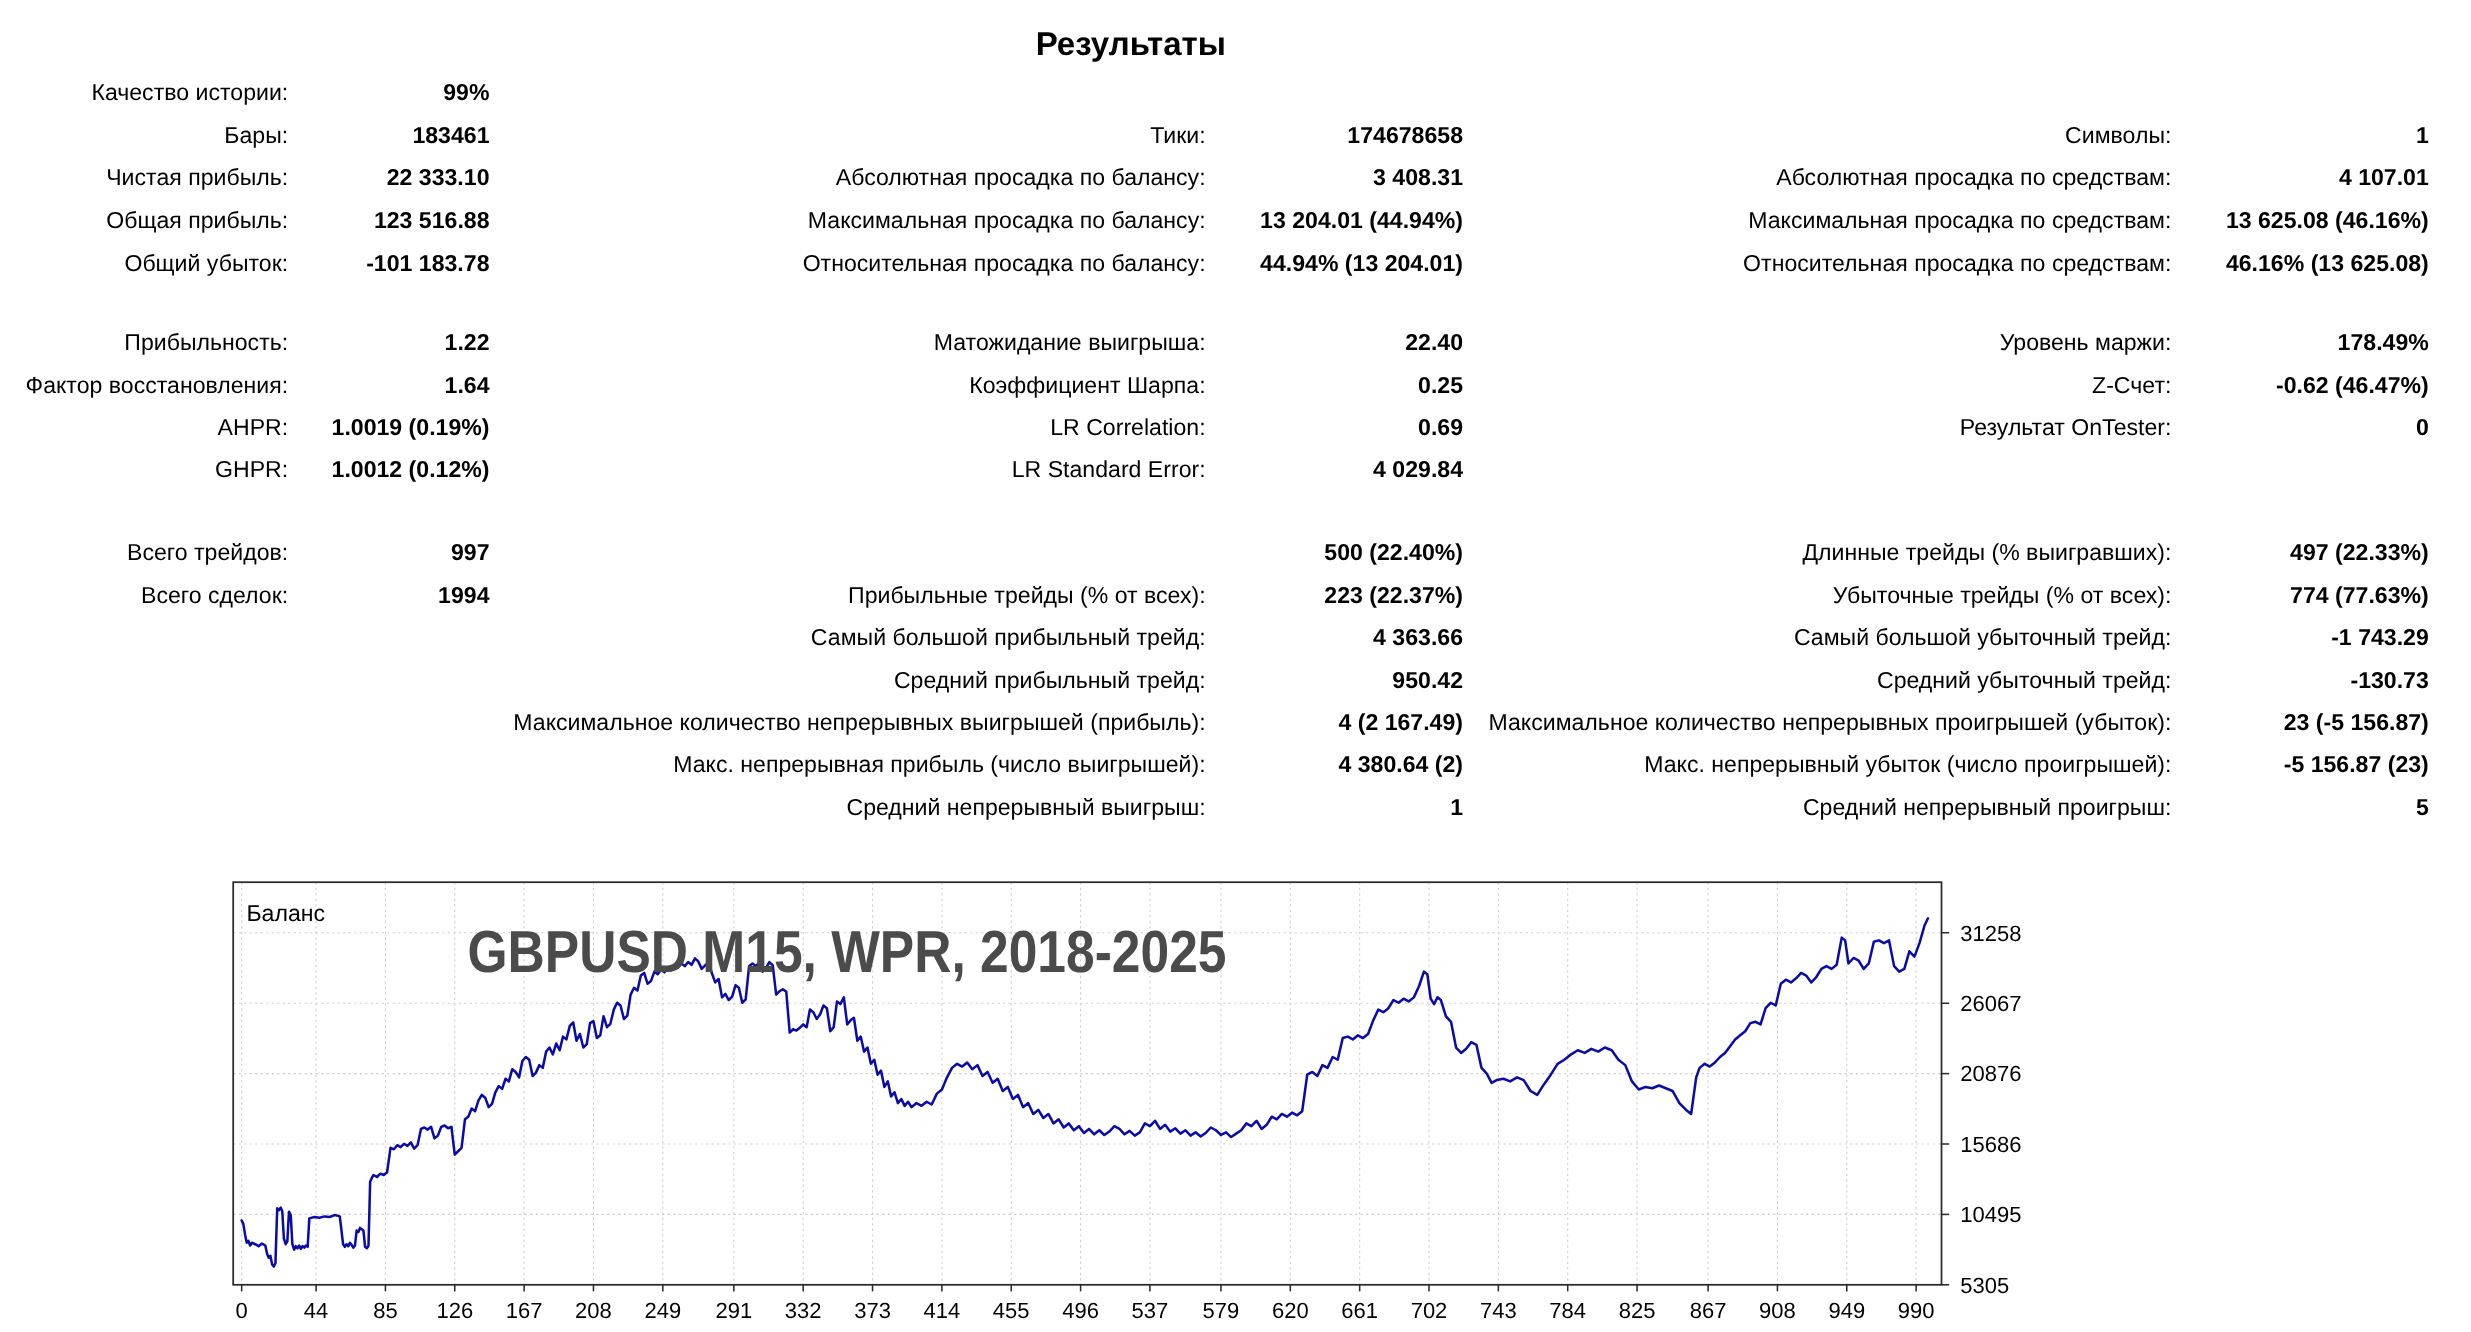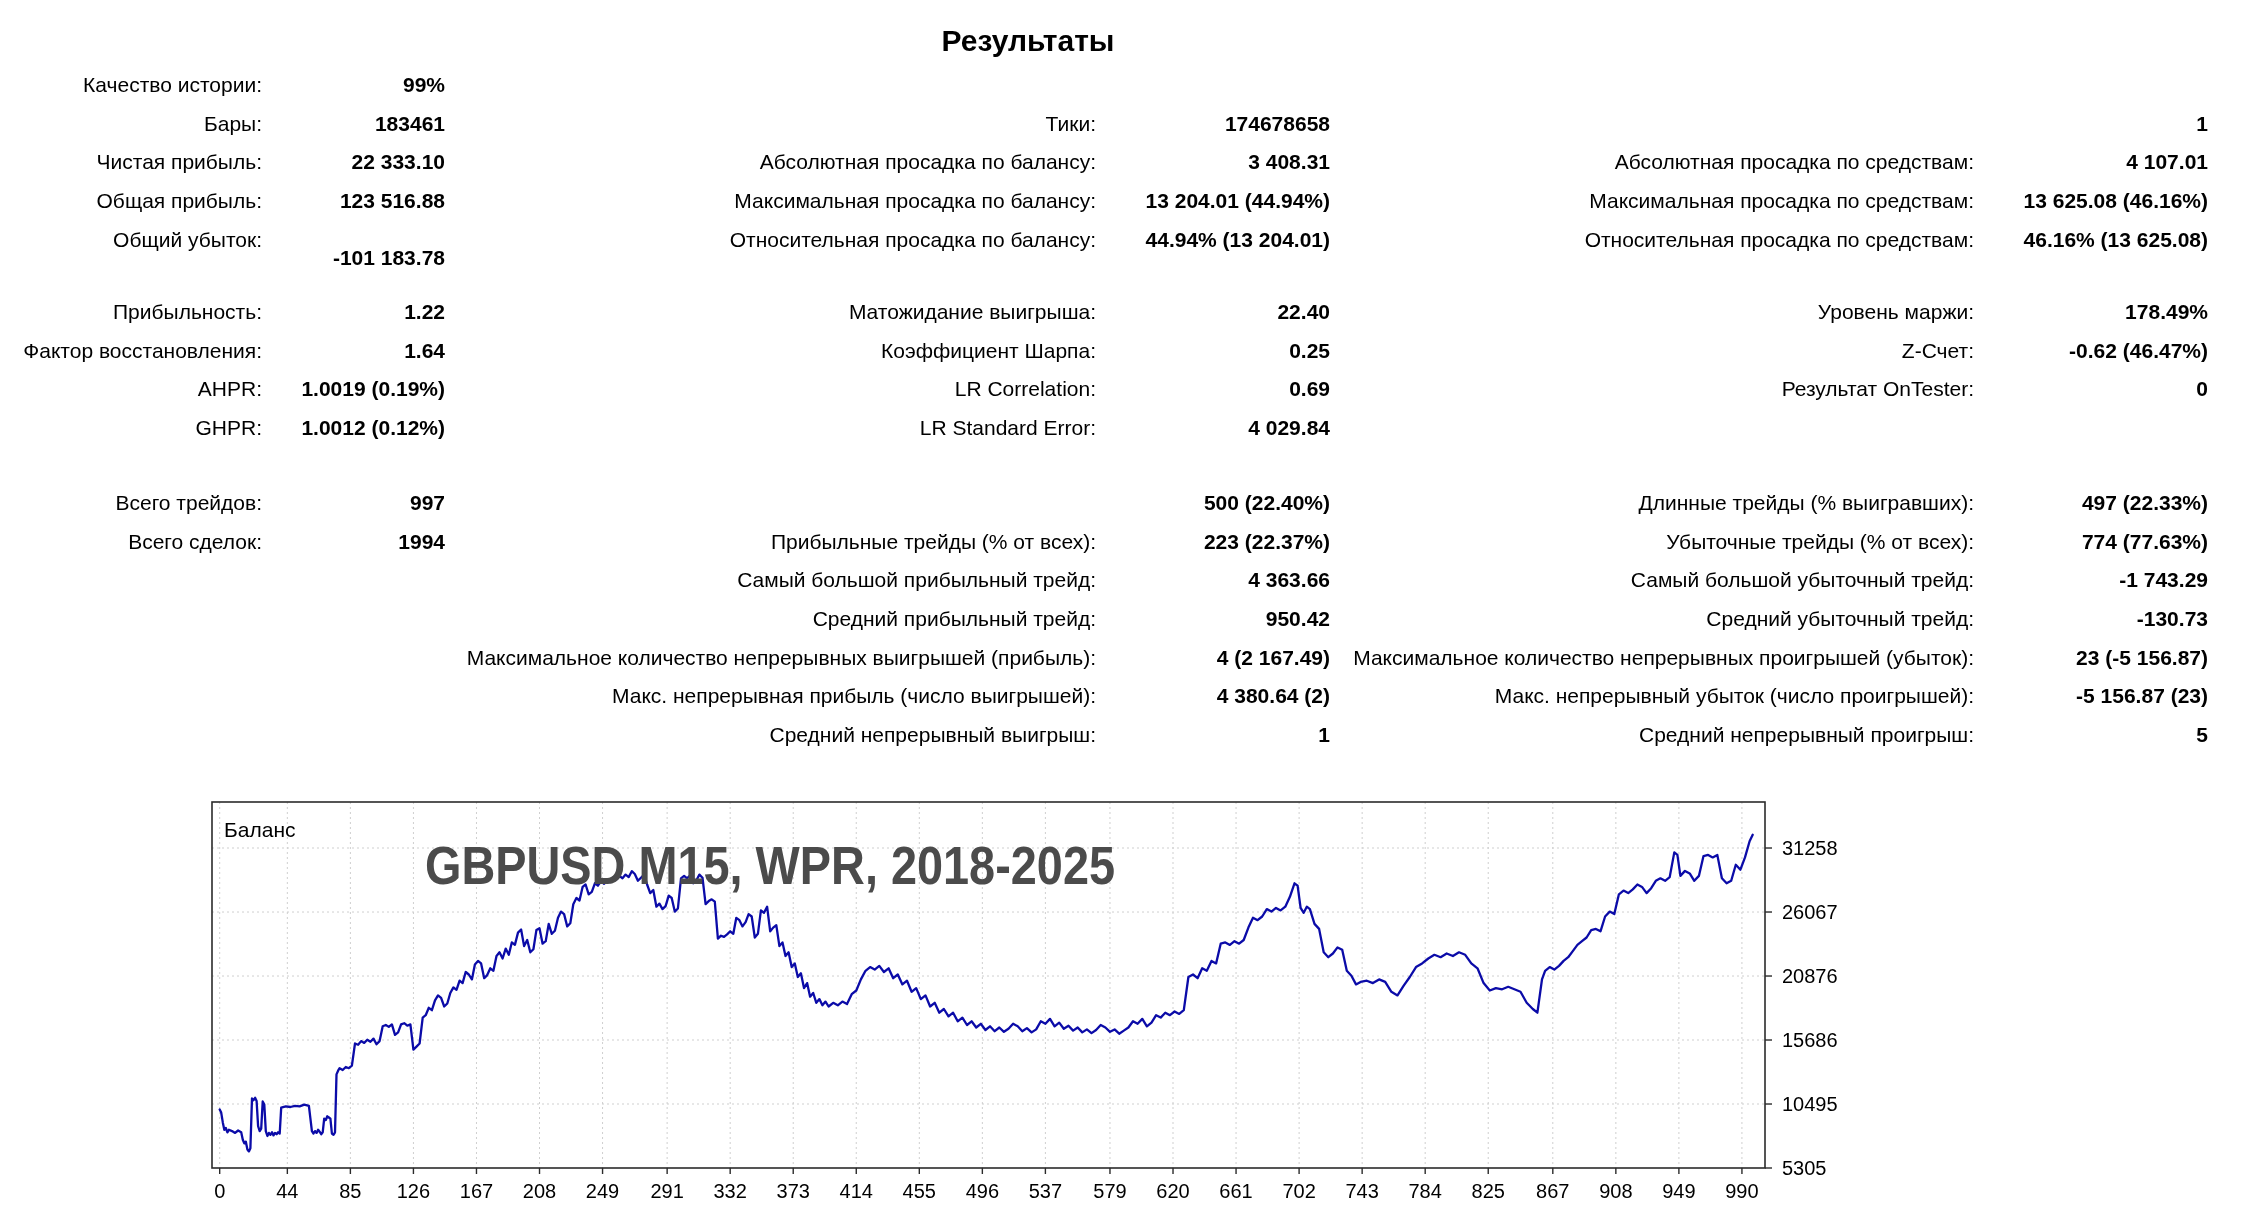--- a/index.html
+++ b/index.html
@@ -23,29 +23,30 @@
   <div class="block" id="block1" style="top:66px">
       <span class="cell lbl" style="grid-area: 1 / 1;">Качество истории:</span>
       <span class="cell val" style="grid-area: 1 / 2;">99%</span>
       <span class="cell lbl" style="grid-area: 2 / 1;">Бары:</span>
       <span class="cell val" style="grid-area: 2 / 2;">183461</span>
       <span class="cell lbl" style="grid-area: 3 / 1;">Чистая прибыль:</span>
       <span class="cell val" style="grid-area: 3 / 2;">22 333.10</span>
       <span class="cell lbl" style="grid-area: 4 / 1;">Общая прибыль:</span>
       <span class="cell val" style="grid-area: 4 / 2;">123 516.88</span>
       <span class="cell lbl" style="grid-area: 5 / 1;">Общий убыток:</span>
-      <span class="cell val" style="grid-area: 5 / 2; margin-top: 18px;">-101 183.78</span>
+      <span class="cell val" style="grid-area: 5 / 2;">-101 183.78</span>
       <span class="cell lbl" style="grid-area: 2 / 3;">Тики:</span>
       <span class="cell val" style="grid-area: 2 / 4;">174678658</span>
       <span class="cell lbl" style="grid-area: 3 / 3;">Абсолютная просадка по балансу:</span>
       <span class="cell val" style="grid-area: 3 / 4;">3 408.31</span>
       <span class="cell lbl" style="grid-area: 4 / 3;">Максимальная просадка по балансу:</span>
       <span class="cell val" style="grid-area: 4 / 4;">13 204.01 (44.94%)</span>
       <span class="cell lbl" style="grid-area: 5 / 3;">Относительная просадка по балансу:</span>
       <span class="cell val" style="grid-area: 5 / 4;">44.94% (13 204.01)</span>
+      <span class="cell lbl" style="grid-area: 2 / 5;">Символы:</span>
       <span class="cell val" style="grid-area: 2 / 6;">1</span>
       <span class="cell lbl" style="grid-area: 3 / 5;">Абсолютная просадка по средствам:</span>
       <span class="cell val" style="grid-area: 3 / 6;">4 107.01</span>
       <span class="cell lbl" style="grid-area: 4 / 5;">Максимальная просадка по средствам:</span>
       <span class="cell val" style="grid-area: 4 / 6;">13 625.08 (46.16%)</span>
       <span class="cell lbl" style="grid-area: 5 / 5;">Относительная просадка по средствам:</span>
       <span class="cell val" style="grid-area: 5 / 6;">46.16% (13 625.08)</span>
     </div>
   <div class="block" id="block2" style="top:293px">
       <span class="cell lbl" style="grid-area: 1 / 1; padding-left: 39px;">Прибыльность:</span>

